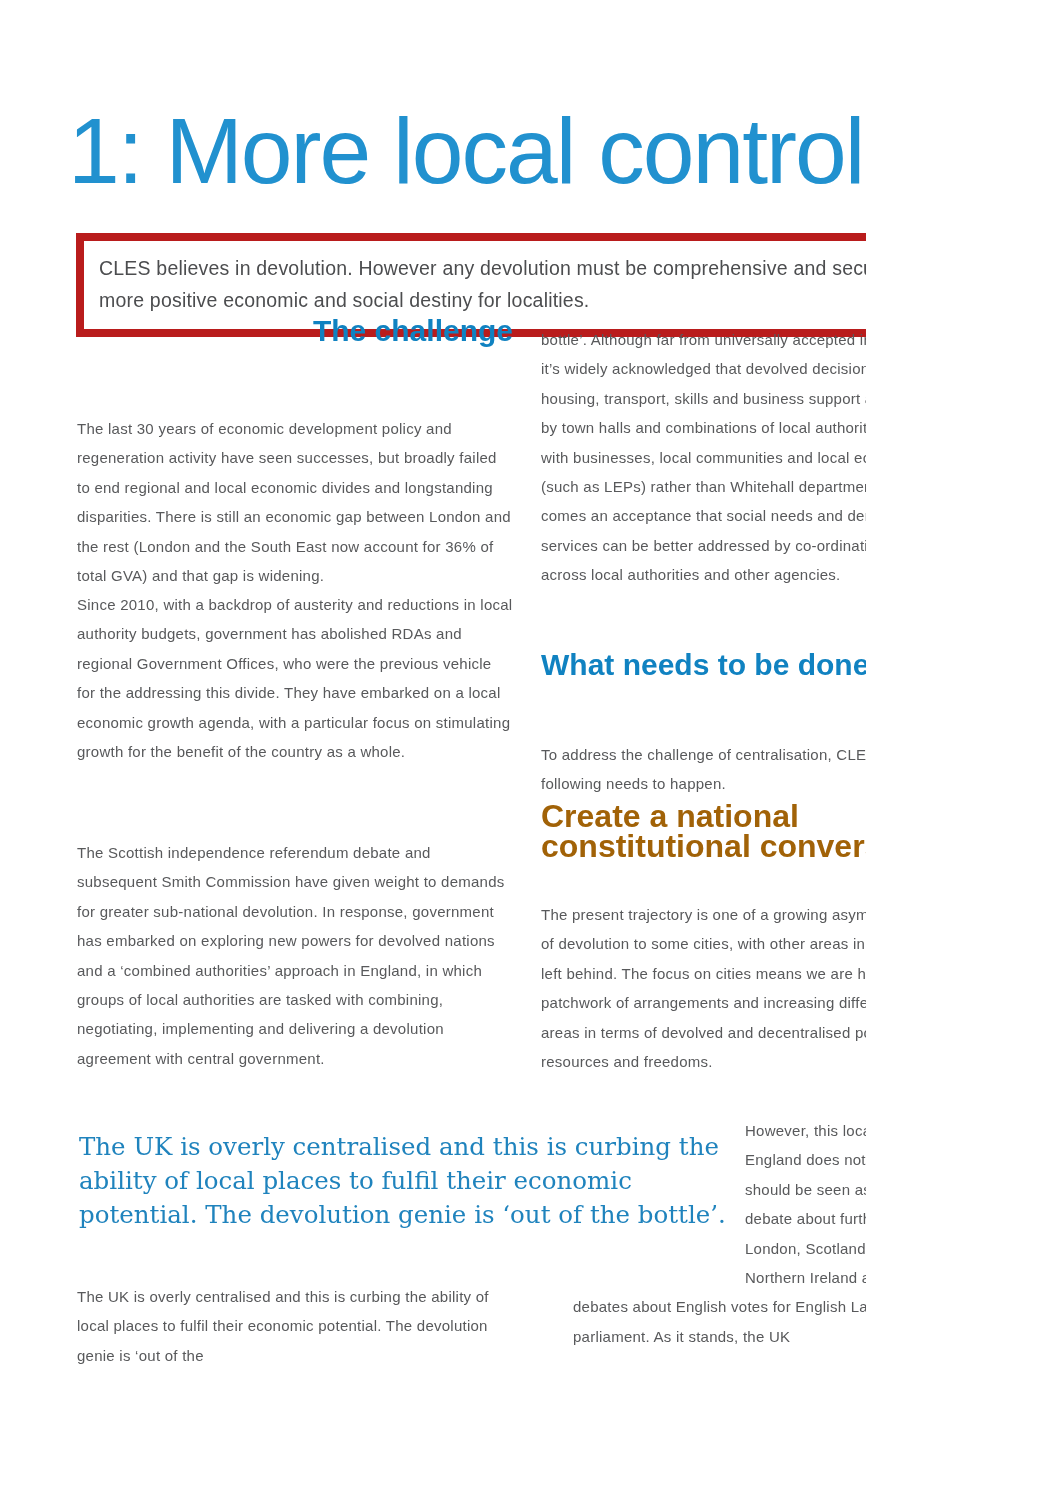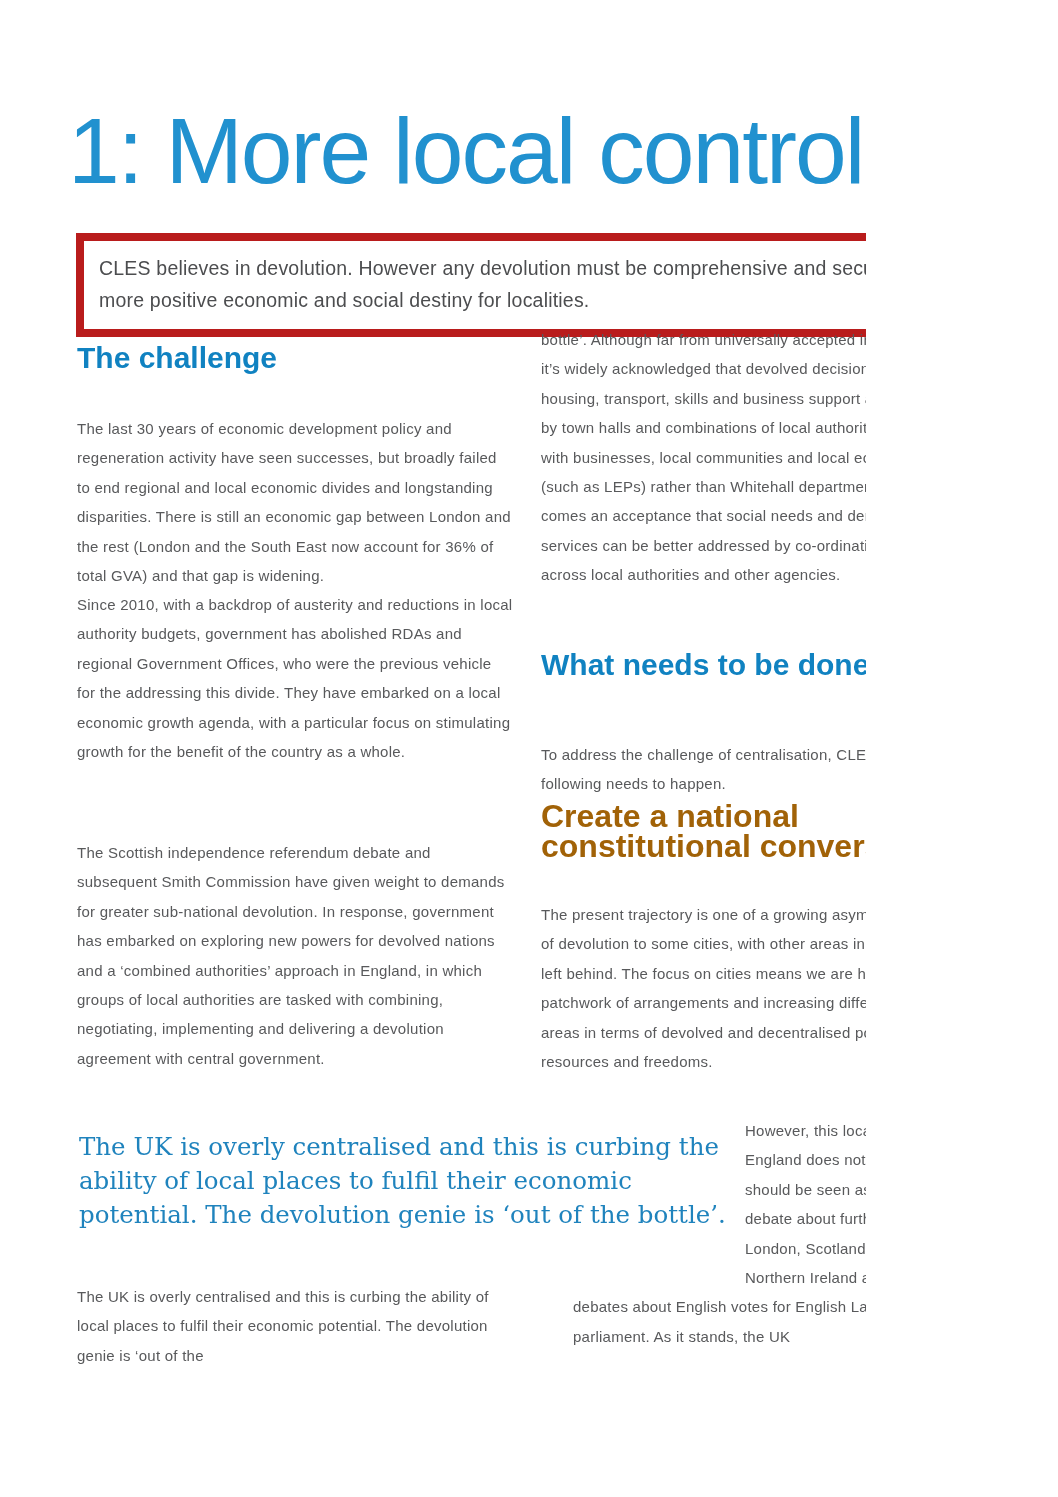--- a/index.html
+++ b/index.html
@@ -98,21 +98,21 @@
 <body>
 
 <div class="page">
 
   <h1 class="abs page-title">1: More local control</h1>
 
   <div class="abs callout">
     <p>CLES believes in devolution. However any devolution must be comprehensive and secure a more positive economic and social destiny for localities.</p>
   </div>
 
-  <h2 class="abs col-left h-section" style="top:341px;">The challenge</h2>
+  <h2 class="abs col-left h-section" style="top:314px;text-align:right;">The challenge</h2>
 
   <p class="abs col-left body-par" style="top:374px;margin-top:40px;">The last 30 years of economic development policy and regeneration activity have seen successes, but broadly failed to end regional and local economic divides and longstanding disparities. There is still an economic gap between London and the rest (London and the South East now account for 36% of total GVA) and that gap is widening.</p>
 
   <p class="abs col-left body-par" style="top:590px;">Since 2010, with a backdrop of austerity and reductions in local authority budgets, government has abolished RDAs and regional Government Offices, who were the previous vehicle for the addressing this divide. They have embarked on a local economic growth agenda, with a particular focus on stimulating growth for the benefit of the country as a whole.</p>
 
   <p class="abs col-left body-par" style="top:838px;">The Scottish independence referendum debate and subsequent Smith Commission have given weight to demands for greater sub-national devolution. In response, government has embarked on exploring new powers for devolved nations and a ‘combined authorities’ approach in England, in which groups of local authorities are tasked with combining, negotiating, implementing and delivering a devolution agreement with central government.</p>
 
   <p class="abs pull-quote">The UK is overly centralised and this is curbing the ability of local places to fulfil their economic potential. The devolution genie is ‘out of the bottle’.</p>
 
   <p class="abs col-left body-par" style="top:1282px;">The UK is overly centralised and this is curbing the ability of local places to fulfil their economic potential. The devolution genie is ‘out of the</p>

